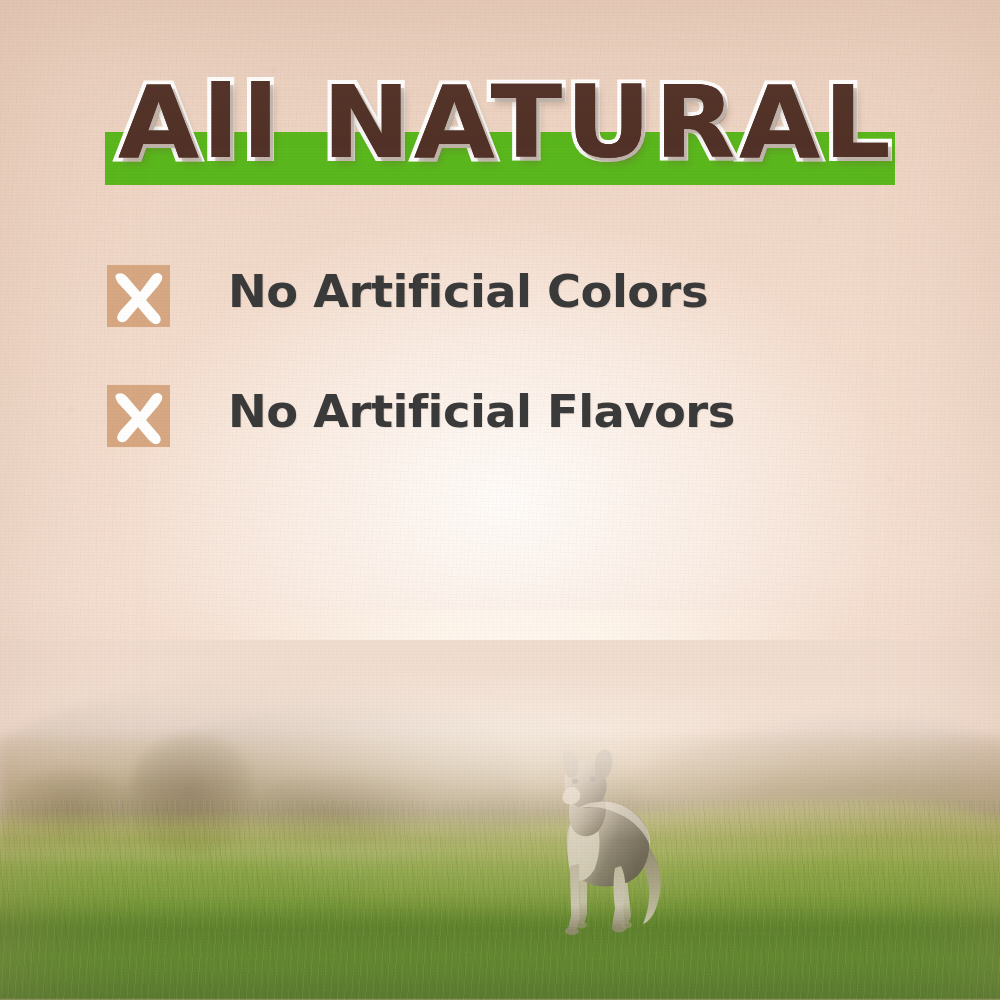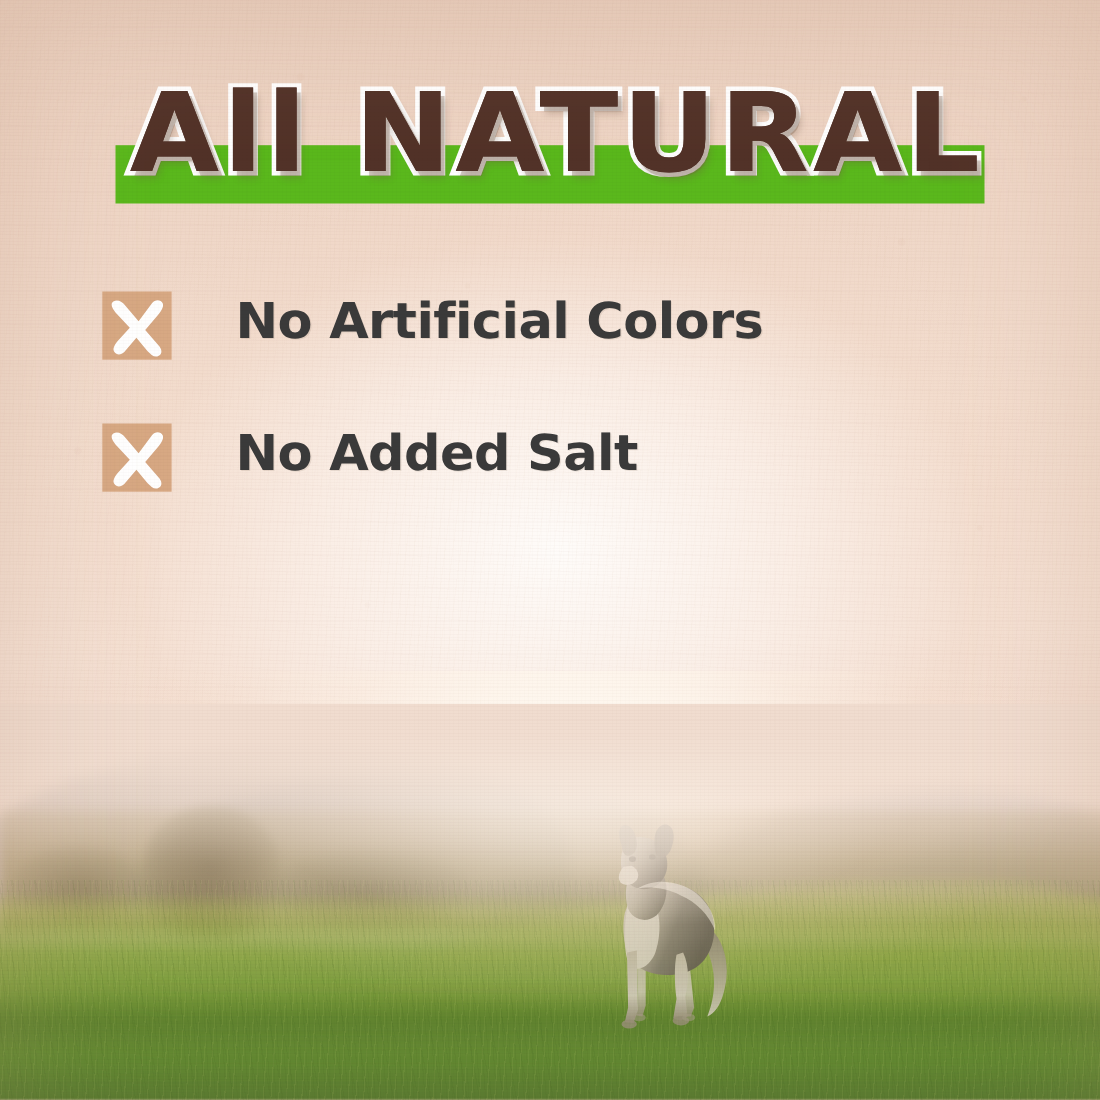--- a/index.html
+++ b/index.html
@@ -318,21 +318,21 @@
     color: #523228;
     transform: scaleX(1.22) scaleY(1.16);
     transform-origin: center center;
     letter-spacing: 3px;
     white-space: nowrap;
   }
 
   
   .list {
     position: absolute;
-    left: 93px;
+    left: 107px;
     top: 265px;
     width: 800px;
   }
   .list-item {
     position: relative;
     height: 120px;
   }
   .checkbox {
     position: absolute;
     left: 0;
@@ -474,28 +474,28 @@
 
     <div class="list-item">
       <div class="checkbox">
         <svg viewBox="0 0 63 62" xmlns="http://www.w3.org/2000/svg">
           <path d="M10 9 C14 7 18 9 21 13 L33 27 L45 11 C48 7 53 7 55 11 C56 14 54 17 51 21 L39 35 L52 50 C55 54 54 58 50 59 C47 60 44 57 41 54 L31 42 L20 55 C17 58 13 58 11 55 C9 52 11 49 14 45 L25 33 L12 19 C9 15 7 11 10 9 Z" fill="#ffffff"></path>
         </svg>
       </div>
       <div class="item-label">No Artificial Colors</div>
     </div>
 
-
-
     <div class="list-item">
       <div class="checkbox">
         <svg viewBox="0 0 63 62" xmlns="http://www.w3.org/2000/svg">
           <path d="M10 9 C14 7 18 9 21 13 L33 27 L45 11 C48 7 53 7 55 11 C56 14 54 17 51 21 L39 35 L52 50 C55 54 54 58 50 59 C47 60 44 57 41 54 L31 42 L20 55 C17 58 13 58 11 55 C9 52 11 49 14 45 L25 33 L12 19 C9 15 7 11 10 9 Z" fill="#ffffff"></path>
         </svg>
       </div>
-      <div class="item-label">No Added Salt</div>
+      <div class="item-label">No Artificial Flavors</div>
     </div>
+
+
 
   </div>
 
   <div class="grain"></div>
   <div class="vignette"></div>
 </div>
 
 </body></html>

